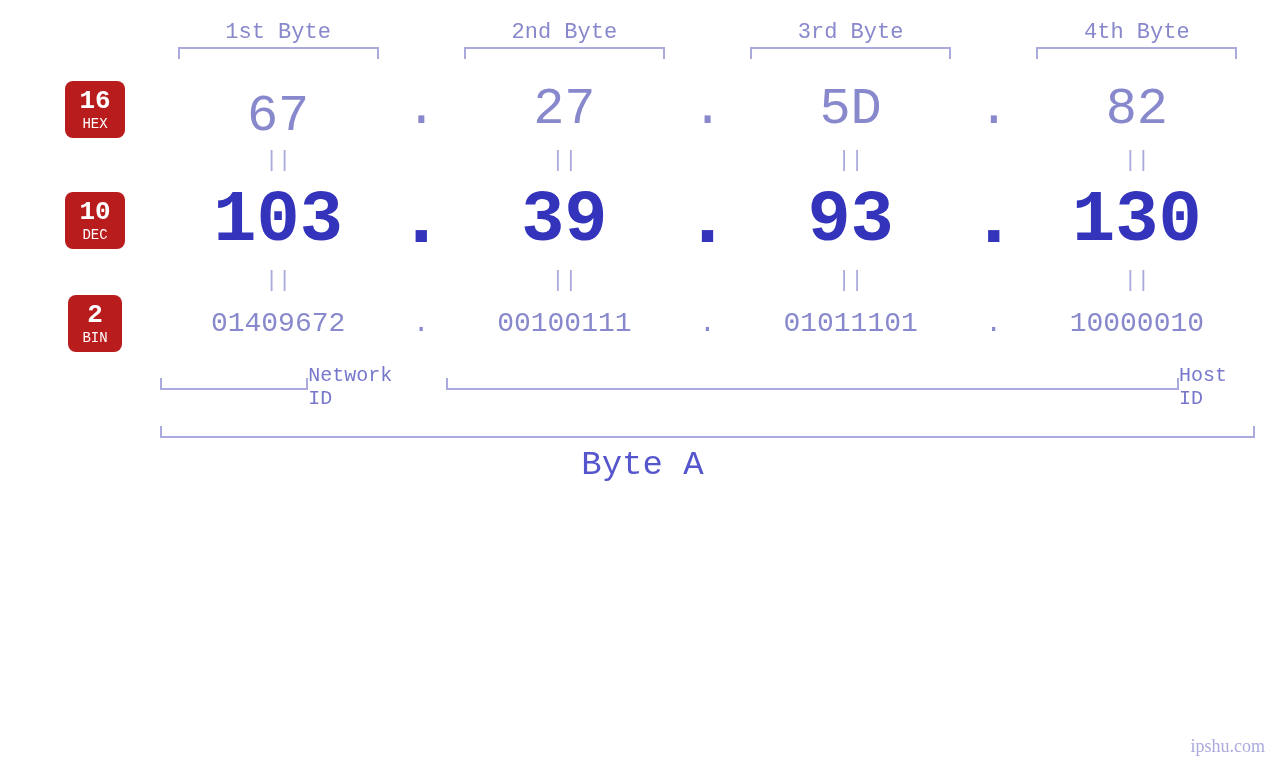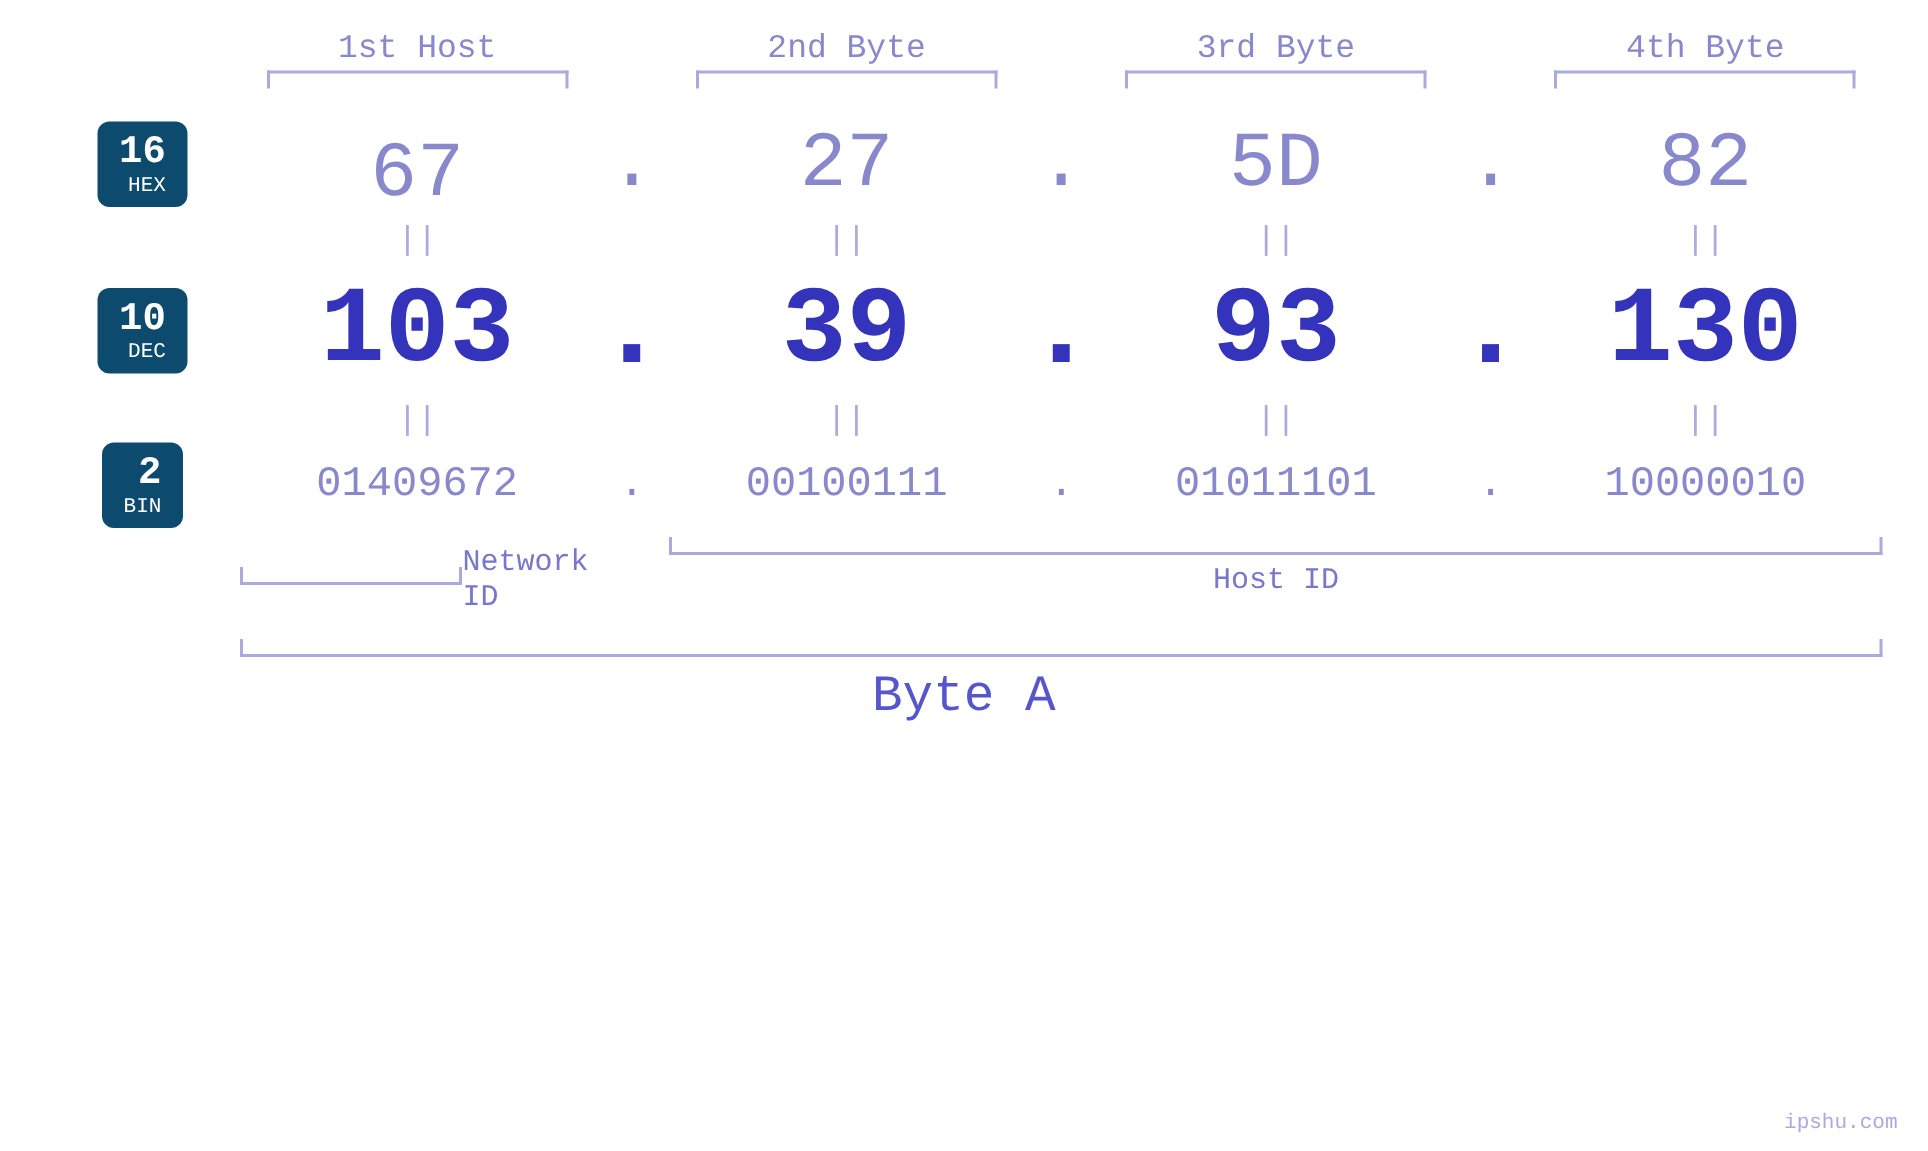--- a/index.html
+++ b/index.html
@@ -16,25 +16,25 @@
     .main-container {
       width: 100%;
       height: 100%;
       display: flex;
       flex-direction: column;
       align-items: center;
       padding: 20px 30px 10px 30px;
     }
 
     .label-badge {
-      background: #0c4a6e;
+      background: #b91c1c;
       color: white;
       border-radius: 8px;
       padding: 6px 14px;
-      text-align: right;
+      text-align: center;
       font-family: 'Courier New', Courier, monospace;
     }
 
     .label-base {
       font-size: 26px;
       font-weight: bold;
       line-height: 1.1;
       display: block;
     }
 
@@ -94,38 +94,38 @@
       align-items: center;
       justify-content: center;
       width: 50px;
     }
 
     .watermark {
       position: absolute;
       bottom: 10px;
       right: 20px;
       color: #aaaadd;
-      font-size: 14px;
-      font-family: Liberation Mono, monospace;
+      font-size: 18px;
+      font-family: Liberation Serif, serif;
     }
 
     .dot-col {
       width: 50px;
       display: flex;
       justify-content: center;
     }
   </style>
 </head>
 <body>
 
 <div class="main-container">
 
   <div style="display:flex; width:100%; padding-left:130px; margin-bottom:2px;">
     <div style="flex:1; display:flex; align-items:center; justify-content:center;">
-      <span style="color:#8888cc; font-size:22px; font-family:'Courier New',monospace;">1st Host</span>
+      <span style="color:#8888cc; font-size:22px; font-family:'Courier New',monospace;">1st Byte</span>
     </div>
     <div style="width:50px;"></div>
     <div style="flex:1; display:flex; align-items:center; justify-content:center;">
       <span style="color:#8888cc; font-size:22px; font-family:'Courier New',monospace;">2nd Byte</span>
     </div>
     <div style="width:50px;"></div>
     <div style="flex:1; display:flex; align-items:center; justify-content:center;">
       <span style="color:#8888cc; font-size:22px; font-family:'Courier New',monospace;">3rd Byte</span>
     </div>
     <div style="width:50px;"></div>
@@ -286,21 +286,21 @@
 
   <div style="display:flex; width:100%; padding-left:130px; margin-top:6px;">
 
     <div style="display:flex; flex-direction:row; align-items:center; width: calc((100% - 150px) / 4);">
       <div style="width:85%; height:12px; border-bottom:2px solid #aaaadd; border-left:2px solid #aaaadd; border-right:2px solid #aaaadd;"></div>
       <span style="margin-top:6px; color:#7777cc; font-size:20px; font-family:'Courier New',monospace;">Network ID</span>
     </div>
 
     <div style="width:50px;"></div>
 
-    <div style="display:flex; flex-direction:column; align-items:center; flex:1;">
+    <div style="display:flex; flex-direction:row; align-items:center; flex:1;">
       <div style="width:100%; height:12px; border-bottom:2px solid #aaaadd; border-left:2px solid #aaaadd; border-right:2px solid #aaaadd;"></div>
       <span style="margin-top:6px; color:#7777cc; font-size:20px; font-family:'Courier New',monospace;">Host ID</span>
     </div>
   </div>
 
   <div style="display:flex; width:100%; padding-left:130px; margin-top:16px;">
     <div style="flex:1; height:12px; border-bottom:2px solid #aaaadd; border-left:2px solid #aaaadd; border-right:2px solid #aaaadd;"></div>
   </div>
 
   <div style="display:flex; width:100%; justify-content:center; margin-top:8px;">

